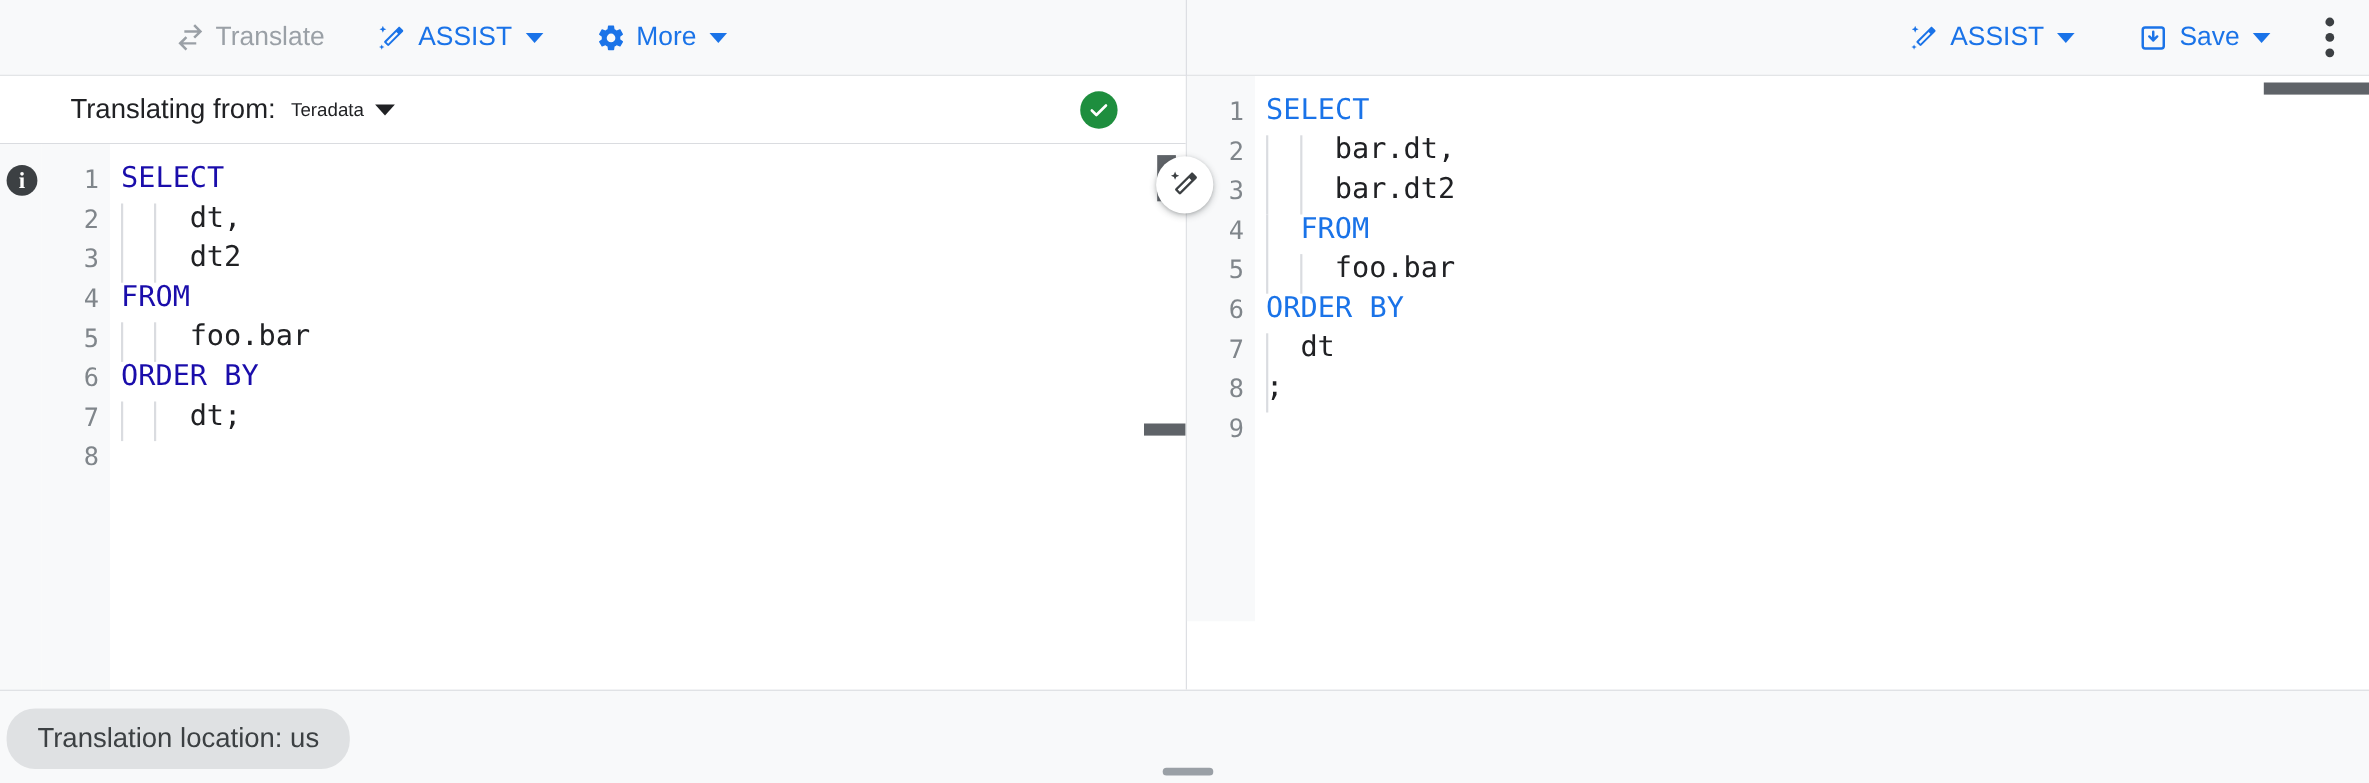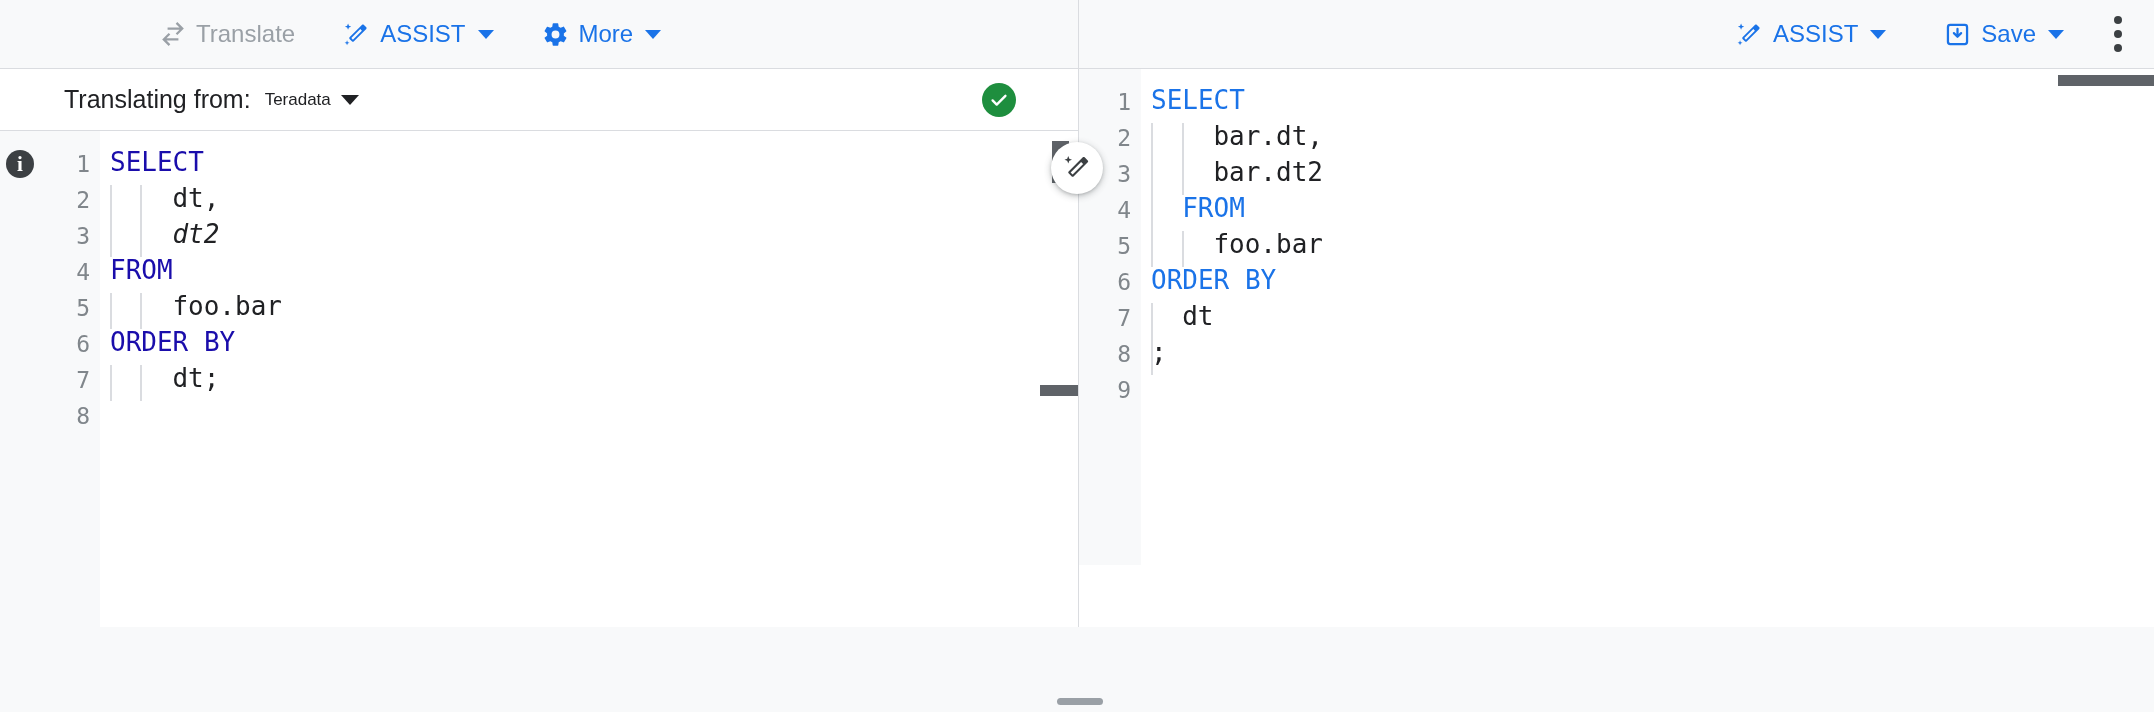--- a/index.html
+++ b/index.html
@@ -227,21 +227,21 @@
             <div class="ln" style="top: 130px;">4</div>
             <div class="ln" style="top: 166px;">5</div>
             <div class="ln" style="top: 202px;">6</div>
             <div class="ln" style="top: 238px;">7</div>
             <div class="ln" style="top: 274px;">8</div>
           </div>
         <div class="code" id="src-code">
             <div class="cl" style="top: 18px; left: 0px;"><span class="kw">SELECT</span></div>
             <div class="squig" style="top: 42px; left: 0px; width: 93.6px;"></div>
             <div class="cl" style="top: 54px; left: 62.4px;"><span>dt,</span></div>
-            <div class="cl" style="top: 90px; left: 62.4px; font-style: italic;"><span>dt2</span></div>
+            <div class="cl" style="top: 90px; left: 62.4px;"><span>dt2</span></div>
             <div class="cl" style="top: 126px; left: 0px;"><span class="kw">FROM</span></div>
             <div class="cl" style="top: 162px; left: 62.4px;"><span>foo.bar</span></div>
             <div class="cl" style="top: 198px; left: 0px;"><span class="kw">ORDER BY</span></div>
             <div class="cl" style="top: 234px; left: 62.4px;"><span>dt;</span></div>
             <div class="iguide" style="left: 0px; top: 54px; height: 72px;"></div>
             <div class="iguide" style="left: 30px; top: 54px; height: 72px;"></div>
             <div class="iguide" style="left: 0px; top: 162px; height: 36px;"></div>
             <div class="iguide" style="left: 30px; top: 162px; height: 36px;"></div>
             <div class="iguide" style="left: 0px; top: 234px; height: 36px;"></div>
             <div class="iguide" style="left: 30px; top: 234px; height: 36px;"></div>
@@ -289,15 +289,18 @@
 
   <div class="ai-fab">
     <span class="ic">
       <svg width="30" height="30" viewBox="0 0 24 24" fill="#3c4043">
         <path d="M5 2.4l.85 2.15L8 5.4l-2.15.85L5 8.4l-.85-2.15L2 5.4l2.15-.85L5 2.4z"></path>
         <path d="M20.6 5.9l-2.5-2.5c-.4-.4-1.05-.4-1.45 0L5.3 14.75c-.4.4-.4 1.05 0 1.45l2.5 2.5c.4.4 1.05.4 1.45 0L20.6 7.35c.4-.4.4-1.05 0-1.45zM8.5 17.1l-1.6-1.6 8.4-8.4 1.6 1.6-8.4 8.4z"></path>
       </svg>
     </span>
   </div>
 
+  <div class="bottom">
+    <div class="loc-pill">Translation location: us</div>
+  </div>
   <div class="drag-handle"></div>
 
 </div>
 
 </body></html>

